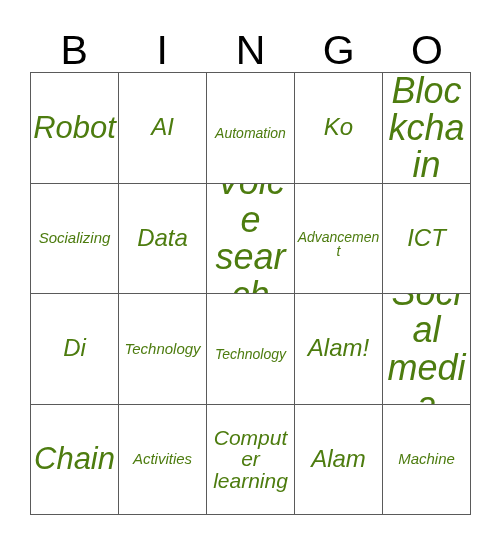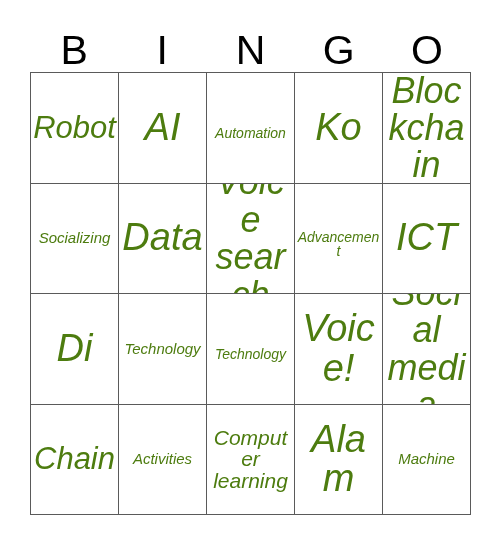--- a/index.html
+++ b/index.html
@@ -81,21 +81,21 @@
     width: 100%;
     line-height: 1.04;
     word-wrap: break-word;
     overflow-wrap: break-word;
     hyphens: none;
     color: #4d7c0f;
     font-style: italic;
   }
 
   
-  .size-xl   { font-size: 38px; }
+  .size-xl   { font-size: 24px; }
   .size-lg   { font-size: 31px; }
   .size-md   { font-size: 36px; }
   .size-sm   { font-size: 21px; }
   .size-xs   { font-size: 15px; }
   .size-xxs  { font-size: 14px; margin-top: 12px; }
   .size-xxxs { font-size: 10px; }
 </style>
 </head>
 <body>
 
@@ -148,21 +148,21 @@
         <div class="bingo-cell">
           <span class="cell-text size-xl">Di</span>
         </div>
         <div class="bingo-cell">
           <span class="cell-text size-xs">Technology</span>
         </div>
         <div class="bingo-cell">
           <span class="cell-text size-xxs">Technology</span>
         </div>
         <div class="bingo-cell">
-          <span class="cell-text size-xl">Voice!</span>
+          <span class="cell-text size-xl">Alam!</span>
         </div>
         <div class="bingo-cell">
           <span class="cell-text size-md">Social media</span>
         </div>
       </div>
       <div class="bingo-row">
         <div class="bingo-cell">
           <span class="cell-text size-lg">Chain</span>
         </div>
         <div class="bingo-cell">

